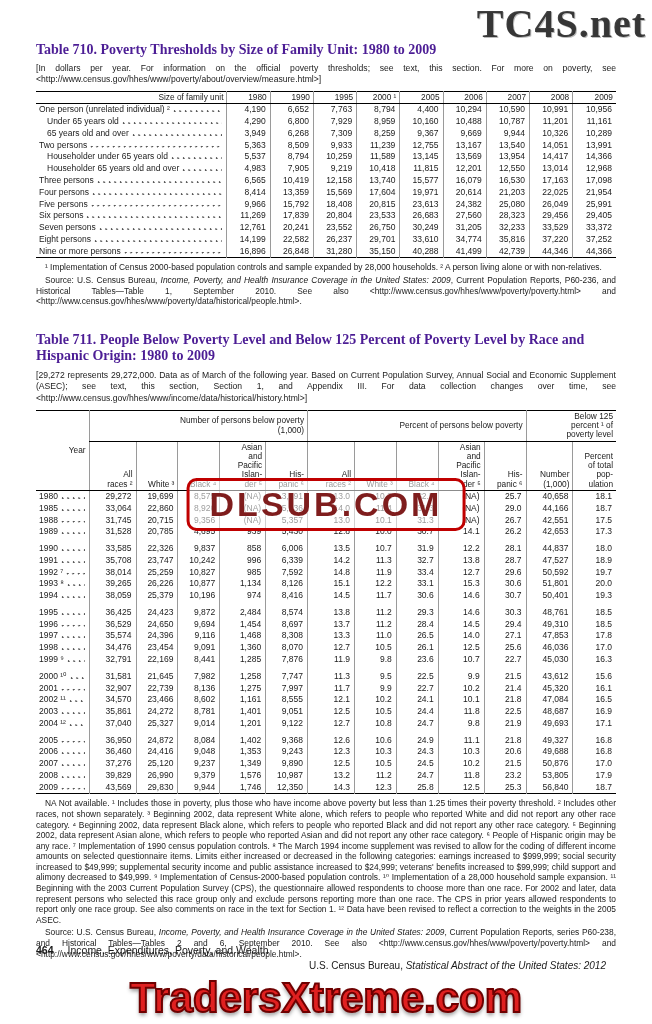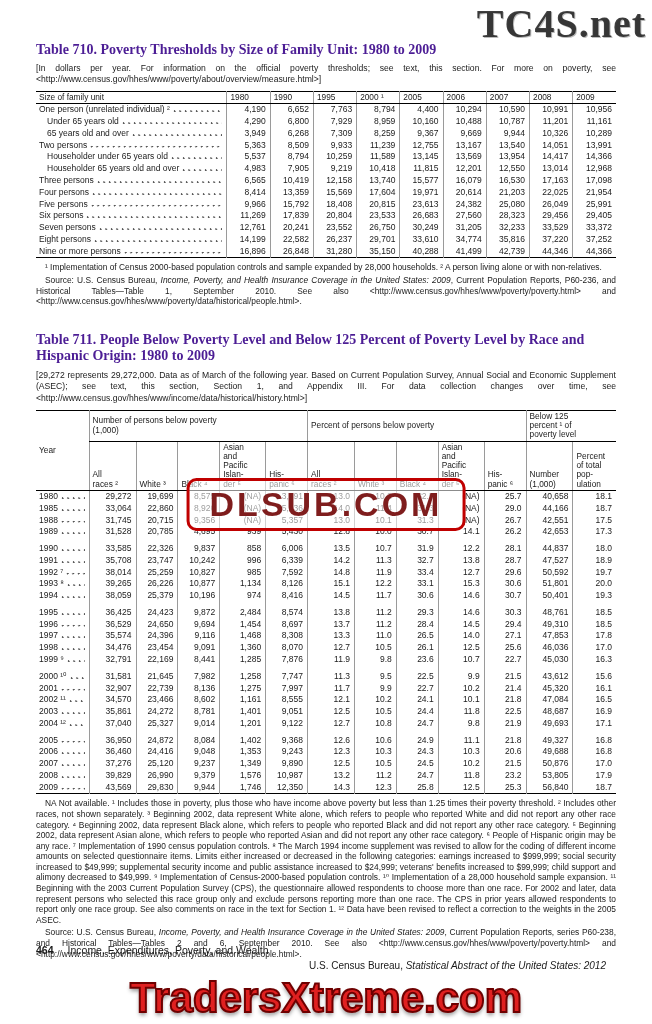--- a/index.html
+++ b/index.html
@@ -9,21 +9,21 @@
   }
   .page{padding:42px 36px 0 36px;position:relative;}
   .tbl-title{
     font-family:"Liberation Serif","DejaVu Serif",serif;
     font-size:14px;font-weight:bold;margin:0 0 4px 0;line-height:1.2;color:#4c1d95;
   }
   .tbl-intro{font-size:8.6px;line-height:1.3;margin:0 0 6px 0;text-align:justify;}
   table{width:100%;border-collapse:collapse;table-layout:fixed;
         border-top:1.5px solid #000;border-bottom:1.5px solid #000;}
   th,td{padding:1px 3px;font-weight:normal;vertical-align:bottom;}
-  th{font-size:8.3px;line-height:1.12;text-align:left;}
+  th{font-size:8.3px;line-height:1.12;text-align:right;}
   td{font-size:8.5px;line-height:1.15;}
   .t710 th,.t710 td,.t711 th,.t711 td{border-left:1px solid #9a9a9a;}
   .t710 .lblh,.t710 .lbl,.t711 .year-h,.t711 .lbl{border-left:none;}
   .t710 thead th{border-bottom:1px solid #000;vertical-align:middle;}
   .t711 .grp{border-bottom:1px solid #000;vertical-align:middle;}
   .t711 .sub th{border-bottom:1px solid #000;vertical-align:bottom;}
   .t711 .year-h{border-bottom:1px solid #000;vertical-align:middle;}
   .pre{white-space:pre-line;}
   td.num{text-align:right;padding-right:4px;white-space:nowrap;}
   td.lbl{display:flex;align-items:baseline;white-space:nowrap;overflow:hidden;}

